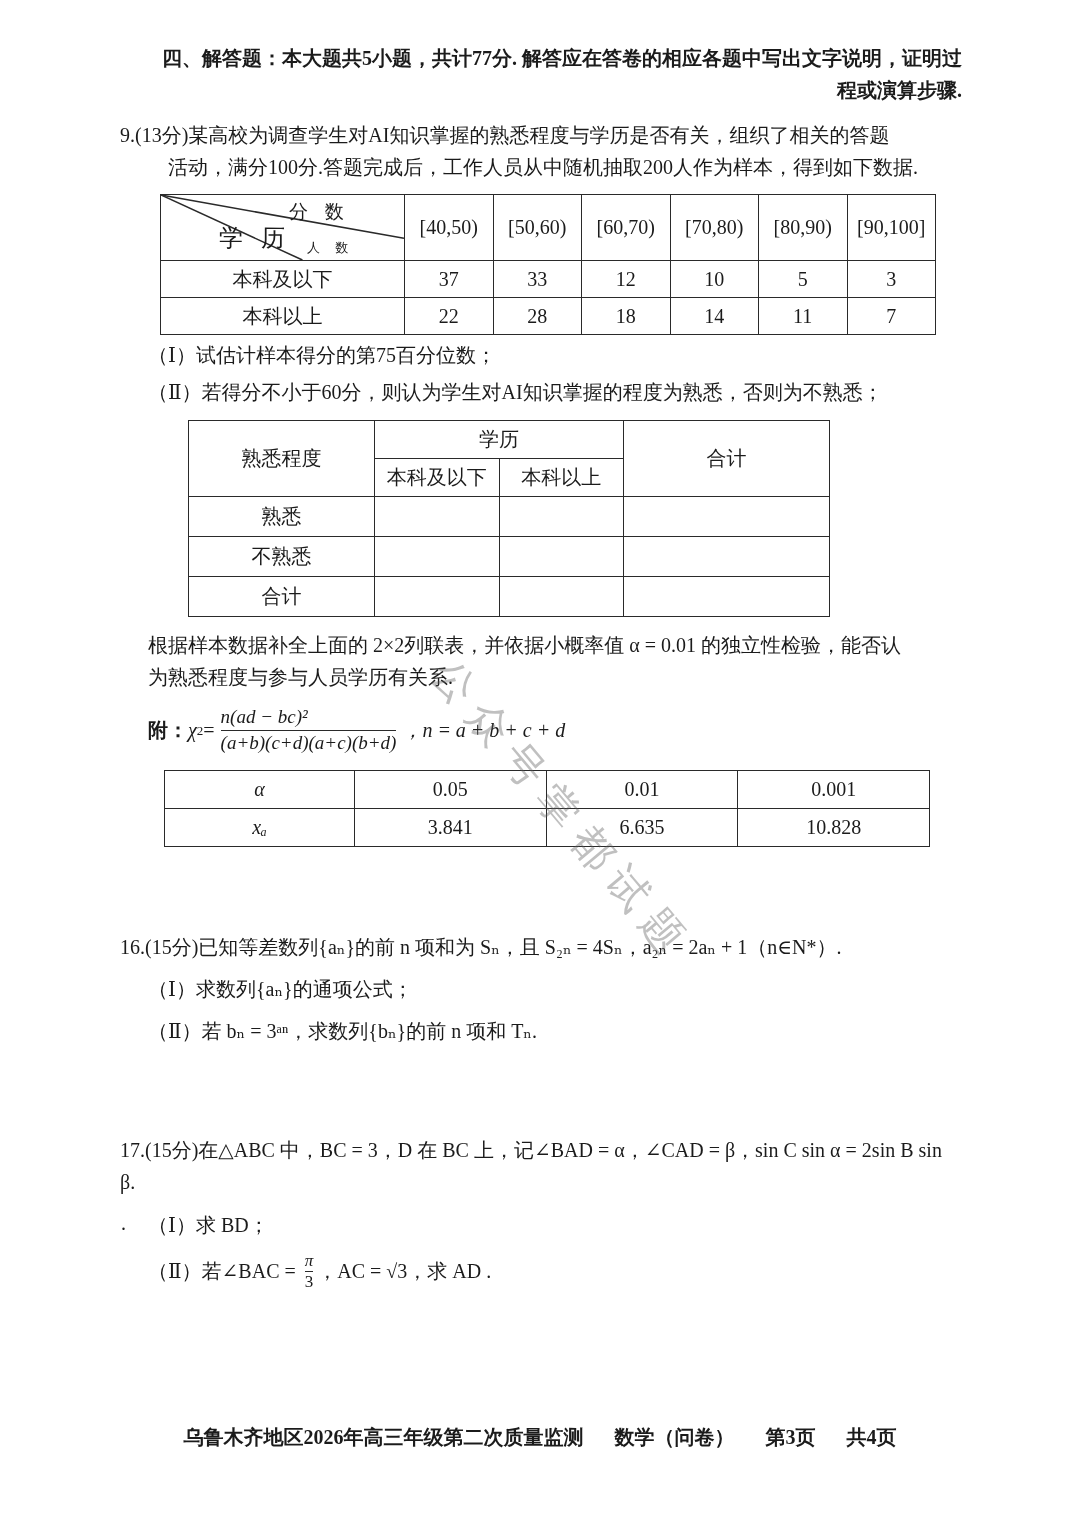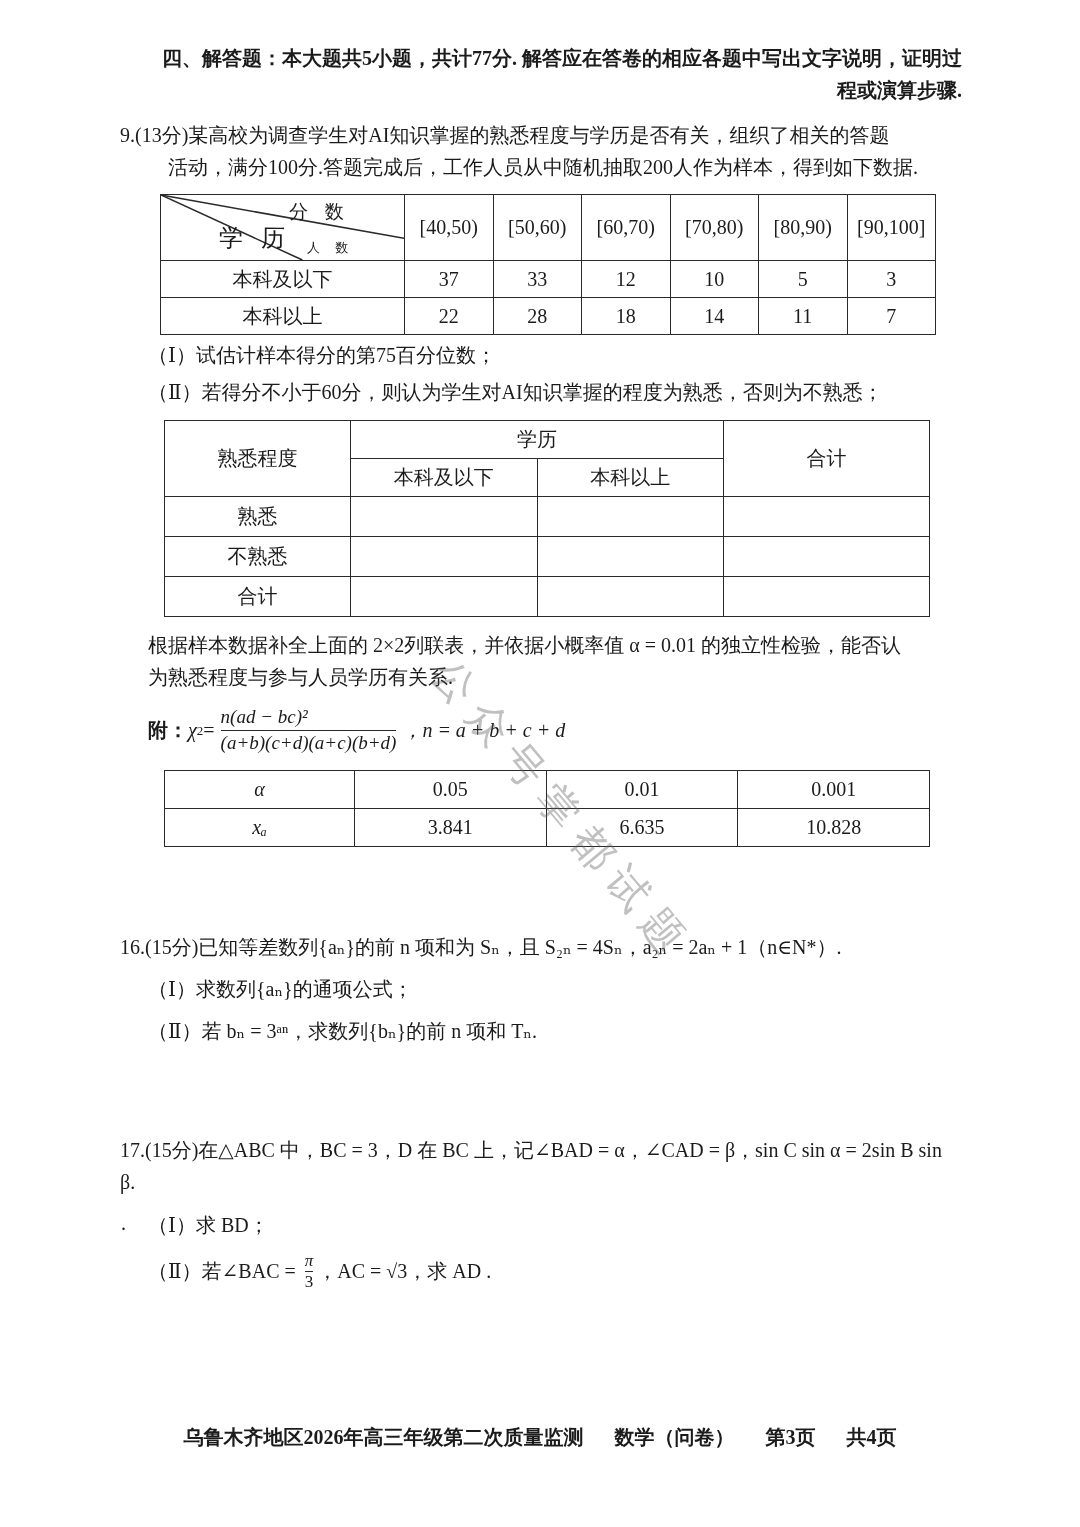--- a/index.html
+++ b/index.html
@@ -30,21 +30,21 @@
 
   .freq-table { margin:10px 0 0 40px; width:776px; }
   .freq-table td { height:34px; }
   .freq-table td.diag-cell { height:66px; width:244px; padding:0; position:relative; }
   .diag-svg { position:absolute; inset:0; width:100%; height:100%; }
   .diag-svg line { stroke:#2a2a2a; stroke-width:1.6; }
   .diag-score { position:absolute; top:2px;  left:128px; font-size:19px; letter-spacing:6px; }
   .diag-edu   { position:absolute; bottom:2px; left:14px;  font-size:24px; letter-spacing:6px;margin-left:44px; }
   .diag-count { position:absolute; bottom:2px; left:146px; font-size:13px; letter-spacing:6px; }
 
-  .cont-table { margin:12px 0 0 44px; width:766px; }
+  .cont-table { margin:12px 0 0 68px; width:642px; }
   .cont-table td { height:40px; }
   .cont-table .subhead td { height:36px; }
 
   .alpha-table { margin:14px 0 0 44px; width:766px; }
   .alpha-table td { height:38px; }
 
   
   .formula-row {
     margin:12px 0 0 28px;
     display:flex; align-items:center;

